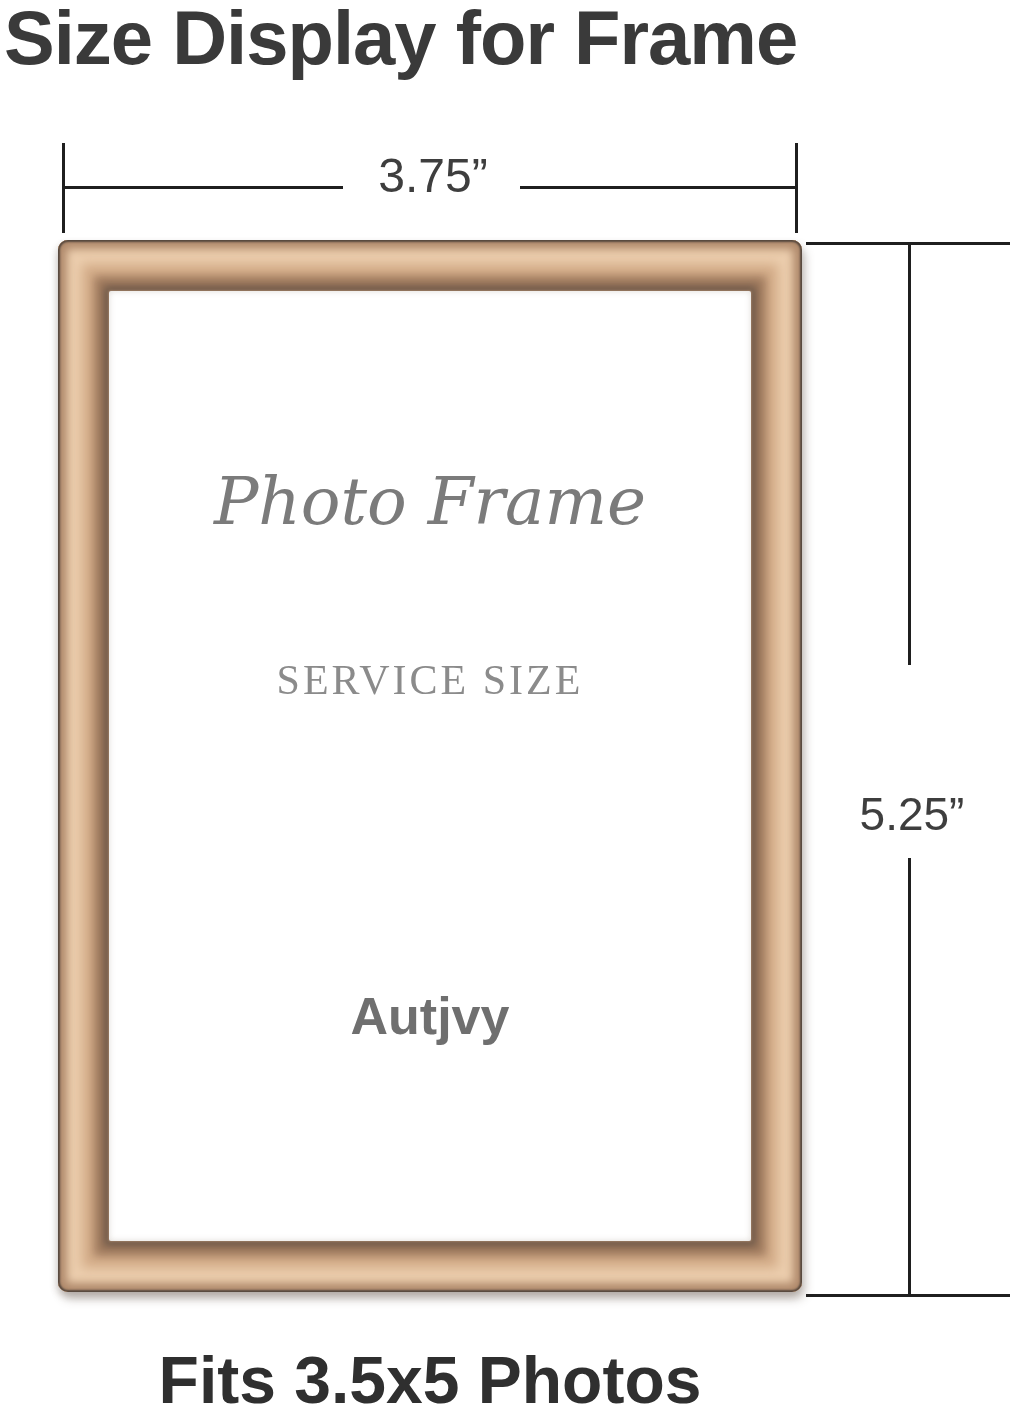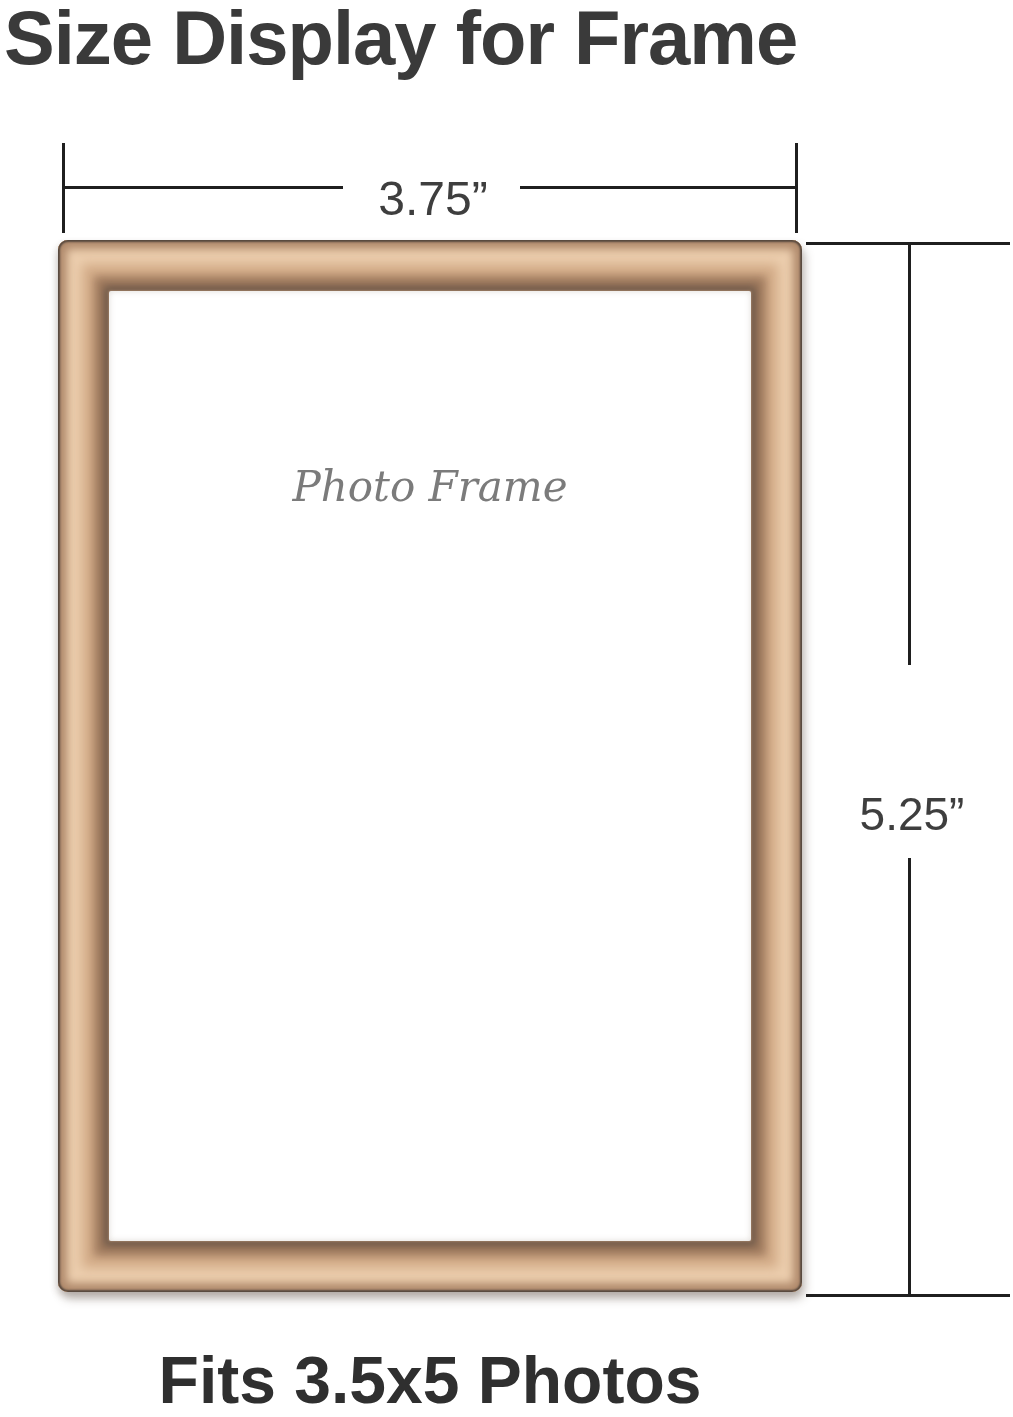--- a/index.html
+++ b/index.html
@@ -41,21 +41,21 @@
   .tick-h{height:3px;}
   .dim-label{
     position:absolute;
     color:var(--dim-text);
     font-size:48px;
     font-weight:400;
     text-align:center;
     line-height:1;
     white-space:nowrap;
   }
-  #width-label{left:338px;top:152px;width:190px;margin-top:23px;}
+  #width-label{left:338px;top:152px;width:190px;}
   #height-label{left:820px;top:743px;width:184px;font-size:46px;margin-top:48px;}
   
   .frame{
     position:absolute;
     left:58px; top:240px;
     width:744px; height:1052px;
     border-radius:10px;
     background:#c9a183;
     box-shadow:
       3px 7px 10px rgba(86,72,60,0.35),
@@ -73,21 +73,21 @@
     background:#ffffff;
     border-radius:2px;
     box-shadow:inset 0 0 6px rgba(110,90,75,0.22);
   }
   .frame-script{
     position:absolute;
     left:0; right:0; top:222px;
     text-align:center;
     font-family:"DejaVu Serif", serif;
     font-style:italic;
-    font-size:42px;
+    font-size:66px;
     line-height:1.2;
     color:var(--interior-gray);
   }
   .frame-serif{
     position:absolute;
     left:0; right:0; top:415px;
     text-align:center;
     font-family:"Liberation Serif", serif;
     font-size:42px;
     letter-spacing:3px;
@@ -129,15 +129,17 @@
 
 <div class="dim tick-h" style="left:806px;top:242px;width:204px;"></div>
 <div class="dim tick-h" style="left:806px;top:1294px;width:204px;"></div>
 <div class="dim tick-v" style="left:908px;top:245px;height:420px;"></div>
 <div class="dim tick-v" style="left:908px;top:858px;height:437px;"></div>
 <div class="dim-label" id="height-label">5.25”</div>
 
 <div class="frame">
   <div class="frame-inner"></div>
   <div class="frame-script">Photo Frame</div>
+  <div class="frame-serif">SERVICE SIZE</div>
+  <div class="frame-brand">Autjvy</div>
 </div>
 
 <div class="footer-caption">Fits 3.5x5 Photos</div>
 
 </body></html>

